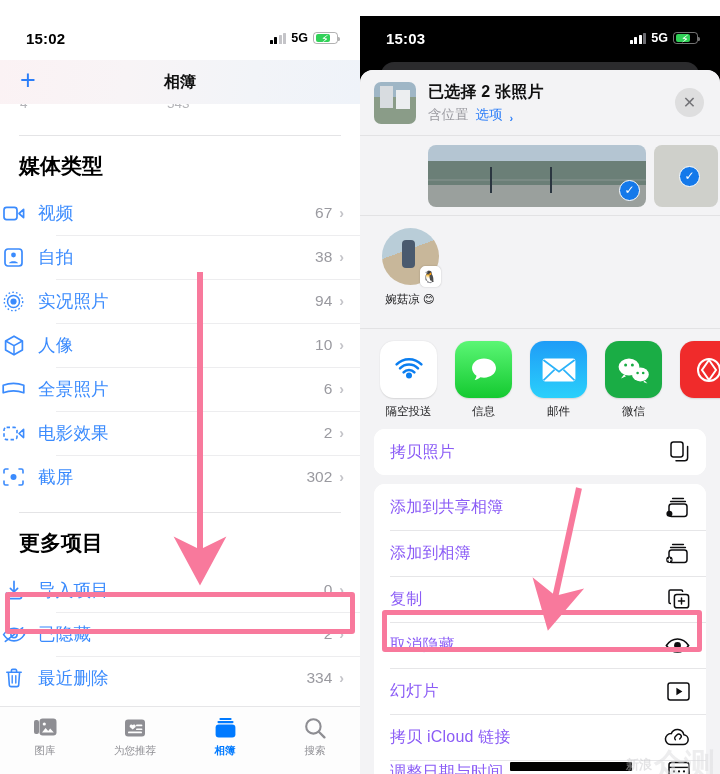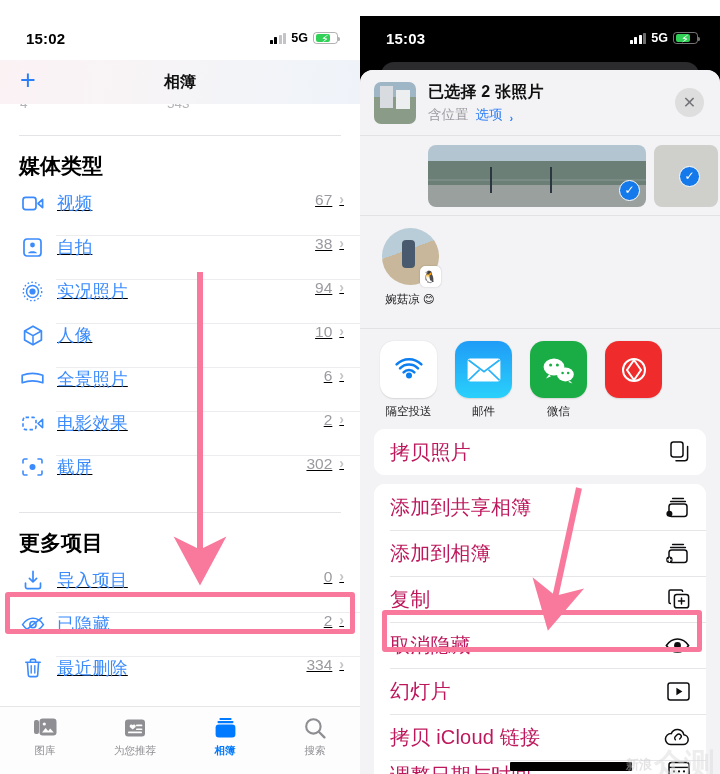--- a/index.html
+++ b/index.html
@@ -67,22 +67,22 @@
     font-size: 13.5px; color: #b4b4b8;
   }
   .scroll-peek span { position: absolute; top: -8px; }
   .peek-a { left: 20px; }
   .peek-b { left: 167px; }
 
   .sec-divider { height: 1px; background: #e4e4e6; margin: 9px 19px 0 19px; }
   .sec-title { font-size: 21px; font-weight: 700; color: #000; padding: 16px 19px 11px 19px; }
 
   .row {
-    height: 44px; display: flex; 
-    padding-left: 19px; padding-right: 16px; position: relative; text-decoration: underline;
+    height: 44px; display: flex; align-items: center;
+    padding-right: 16px; position: relative;
   }
   .row + .row::before {
     content: ""; position: absolute; left: 56px; right: 0; top: 0;
     height: 1px; background: #ededef;
   }
   .row-icon {
     width: 27px; height: 24px; margin-right: 11px;
     display: flex; align-items: center; justify-content: center;
     color: #3b8bfd; flex: none;
   }
@@ -202,21 +202,21 @@
   .act-group {
     background: #fff; border-radius: 11px; margin: 9px 14px 0 14px; overflow: hidden;
   }
   .act {
     height: 46px; display: flex; align-items: center; padding: 0 16px;
     position: relative; background: #fff;
   }
   .act + .act::before {
     content: ""; position: absolute; left: 16px; right: 0; top: 0; height: .5px; background: #e6e6e8;
   }
-  .act-lbl { flex: 1; font-size: 20px; color: #be185d; letter-spacing: .2px; }
+  .act-lbl { flex: 1; font-size: 16px; color: #8b5cf6; letter-spacing: .2px; }
   .act-ico { width: 26px; display: flex; justify-content: flex-end; color: #0d0d0f; }
   .act.cut { height: 26px; align-items: flex-start; }
   .act.cut .act-lbl { margin-top: 2px; }
 
   .redact {
     position: absolute; left: 150px; top: 748px; width: 122px; height: 9px;
     background: #000; border-radius: 1px; z-index: 6;
   }
   .watermark {
     position: absolute; right: 6px; bottom: 10px; z-index: 7;
@@ -504,20 +504,28 @@
         <div class="app">
           <div class="app-ico" style="background:#fff">
             <svg width="36" height="36" viewBox="0 0 36 36">
                 <circle cx="18" cy="23.5" r="3" fill="#0b7ef0"></circle>
                 <path d="M12.6 20.4a7.2 7.2 0 0110.8 0" fill="none" stroke="#0b7ef0" stroke-width="2.5" stroke-linecap="round"></path>
                 <path d="M9 16.4a12.4 12.4 0 0118 0" fill="none" stroke="#0b7ef0" stroke-width="2.5" stroke-linecap="round"></path>
                 <path d="M5.6 12.4a17.4 17.4 0 0124.8 0" fill="none" stroke="#0b7ef0" stroke-width="2.5" stroke-linecap="round"></path>
               </svg>
           </div>
           <div class="app-lbl">隔空投送</div>
+        </div>
+        <div class="app">
+          <div class="app-ico" style="background:linear-gradient(#5bf675,#14c930)">
+            <svg width="34" height="34" viewBox="0 0 34 34">
+                <path d="M17 5.5c6.8 0 12 4.2 12 9.6s-5.2 9.6-12 9.6c-1.3 0-2.5-.15-3.6-.43-1.6 1.4-3.9 2.5-5.8 2.7.9-1.1 1.8-2.6 1.9-4.1C6.8 21 5 18.2 5 15.1c0-5.4 5.2-9.6 12-9.6z" fill="#fff"></path>
+              </svg>
+          </div>
+          <div class="app-lbl">信息</div>
         </div>
         <div class="app">
           <div class="app-ico" style="background:linear-gradient(#1f9cf7,#2ad0fb)">
             <svg width="36" height="26" viewBox="0 0 36 26">
                 <rect x="1.6" y="1.6" width="32.8" height="22.8" rx="2.4" fill="#fff"></rect>
                 <path d="M2.4 3 18 14.6 33.6 3" fill="none" stroke="#2ab2f9" stroke-width="1.8"></path>
                 <path d="M2.4 23.4 13.6 12.6M33.6 23.4 22.4 12.6" fill="none" stroke="#2ab2f9" stroke-width="1.6"></path>
               </svg>
           </div>
           <div class="app-lbl">邮件</div>

